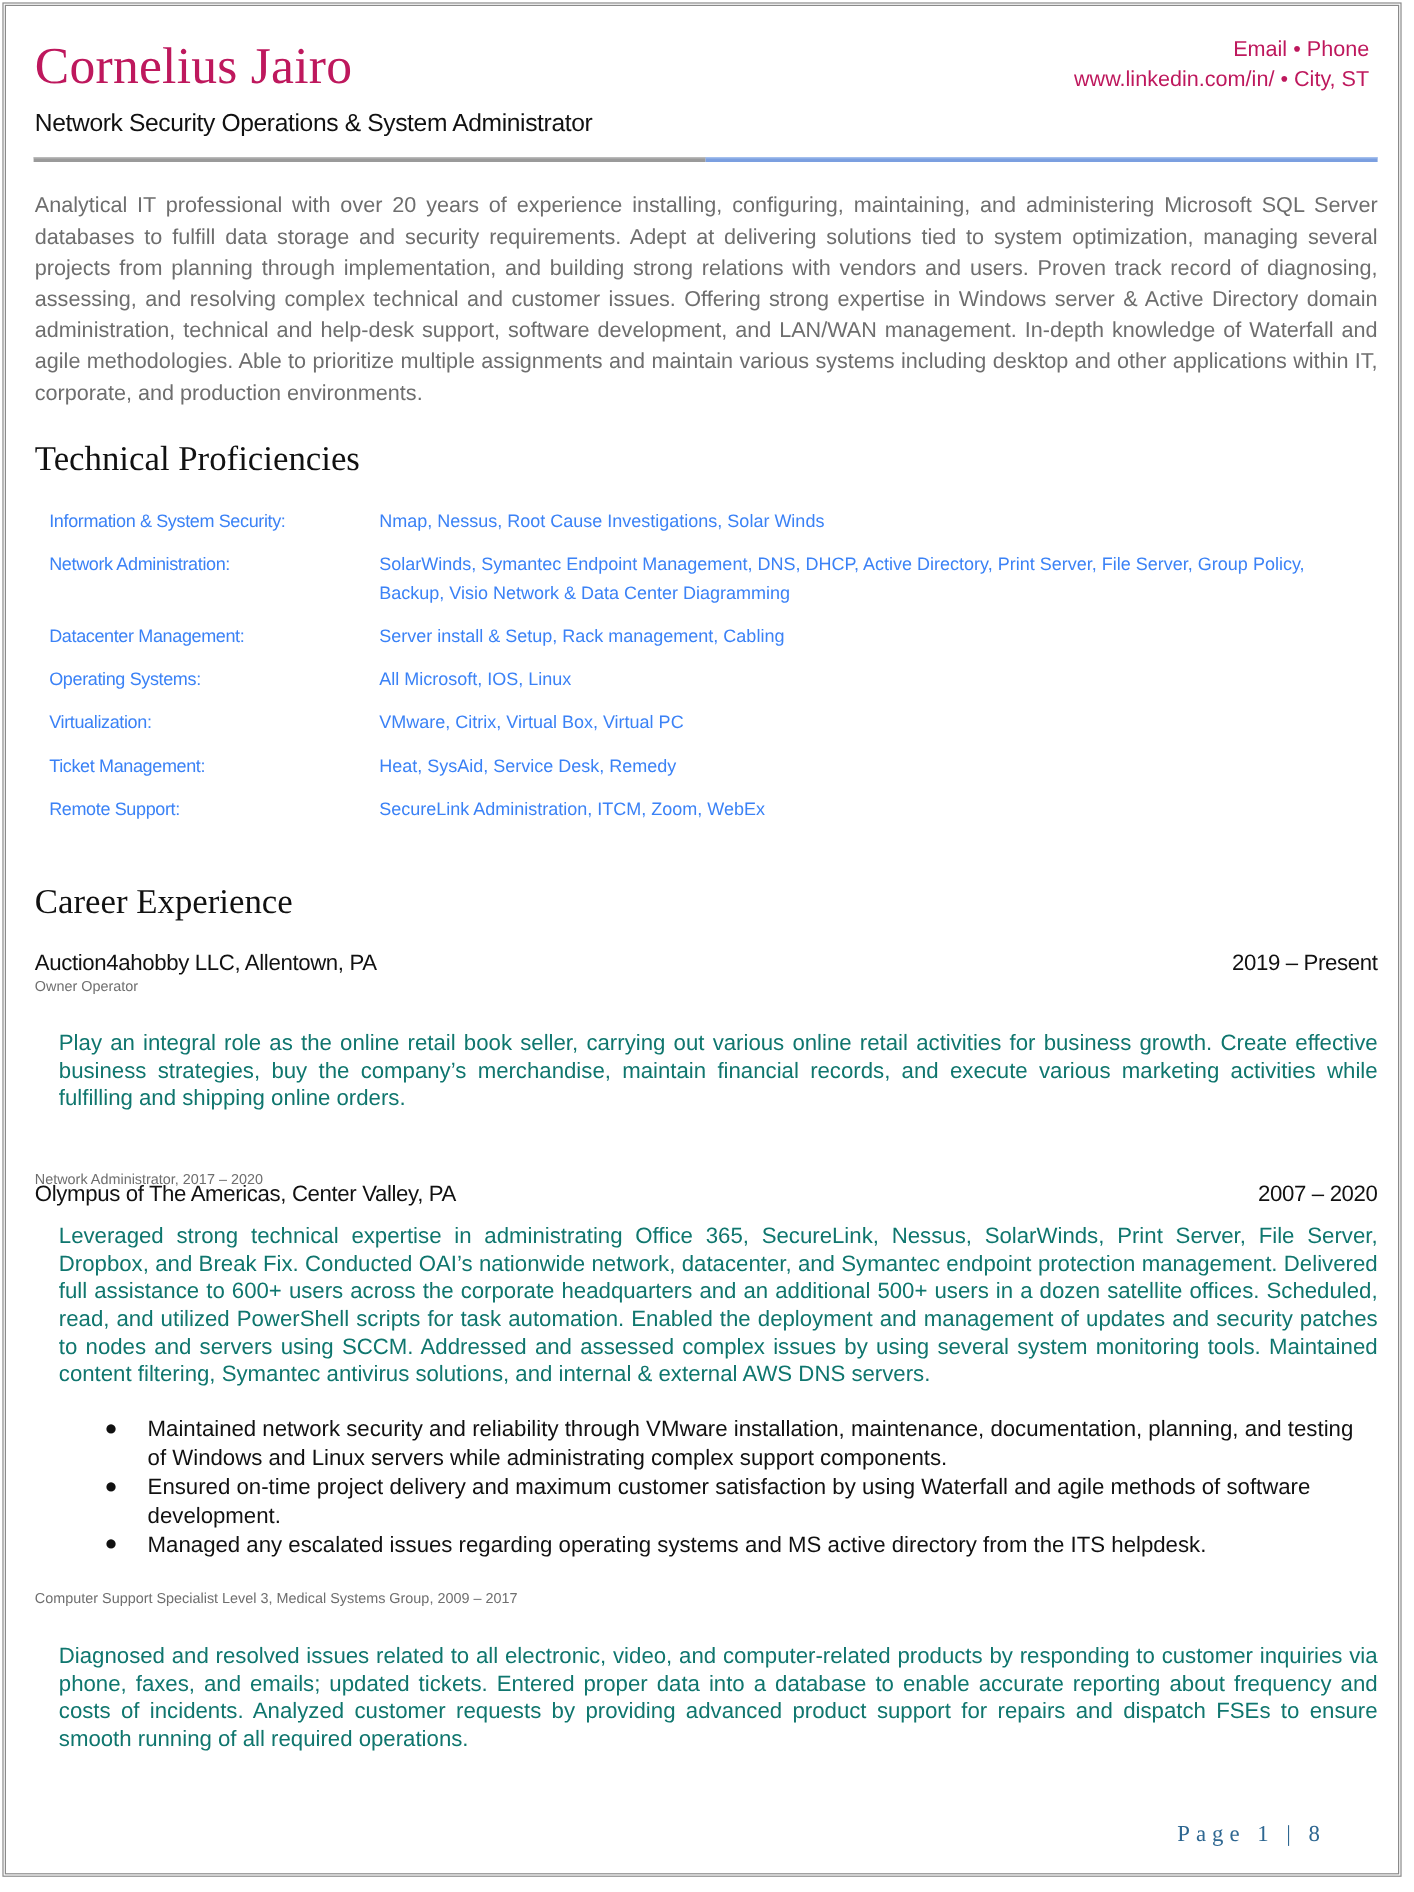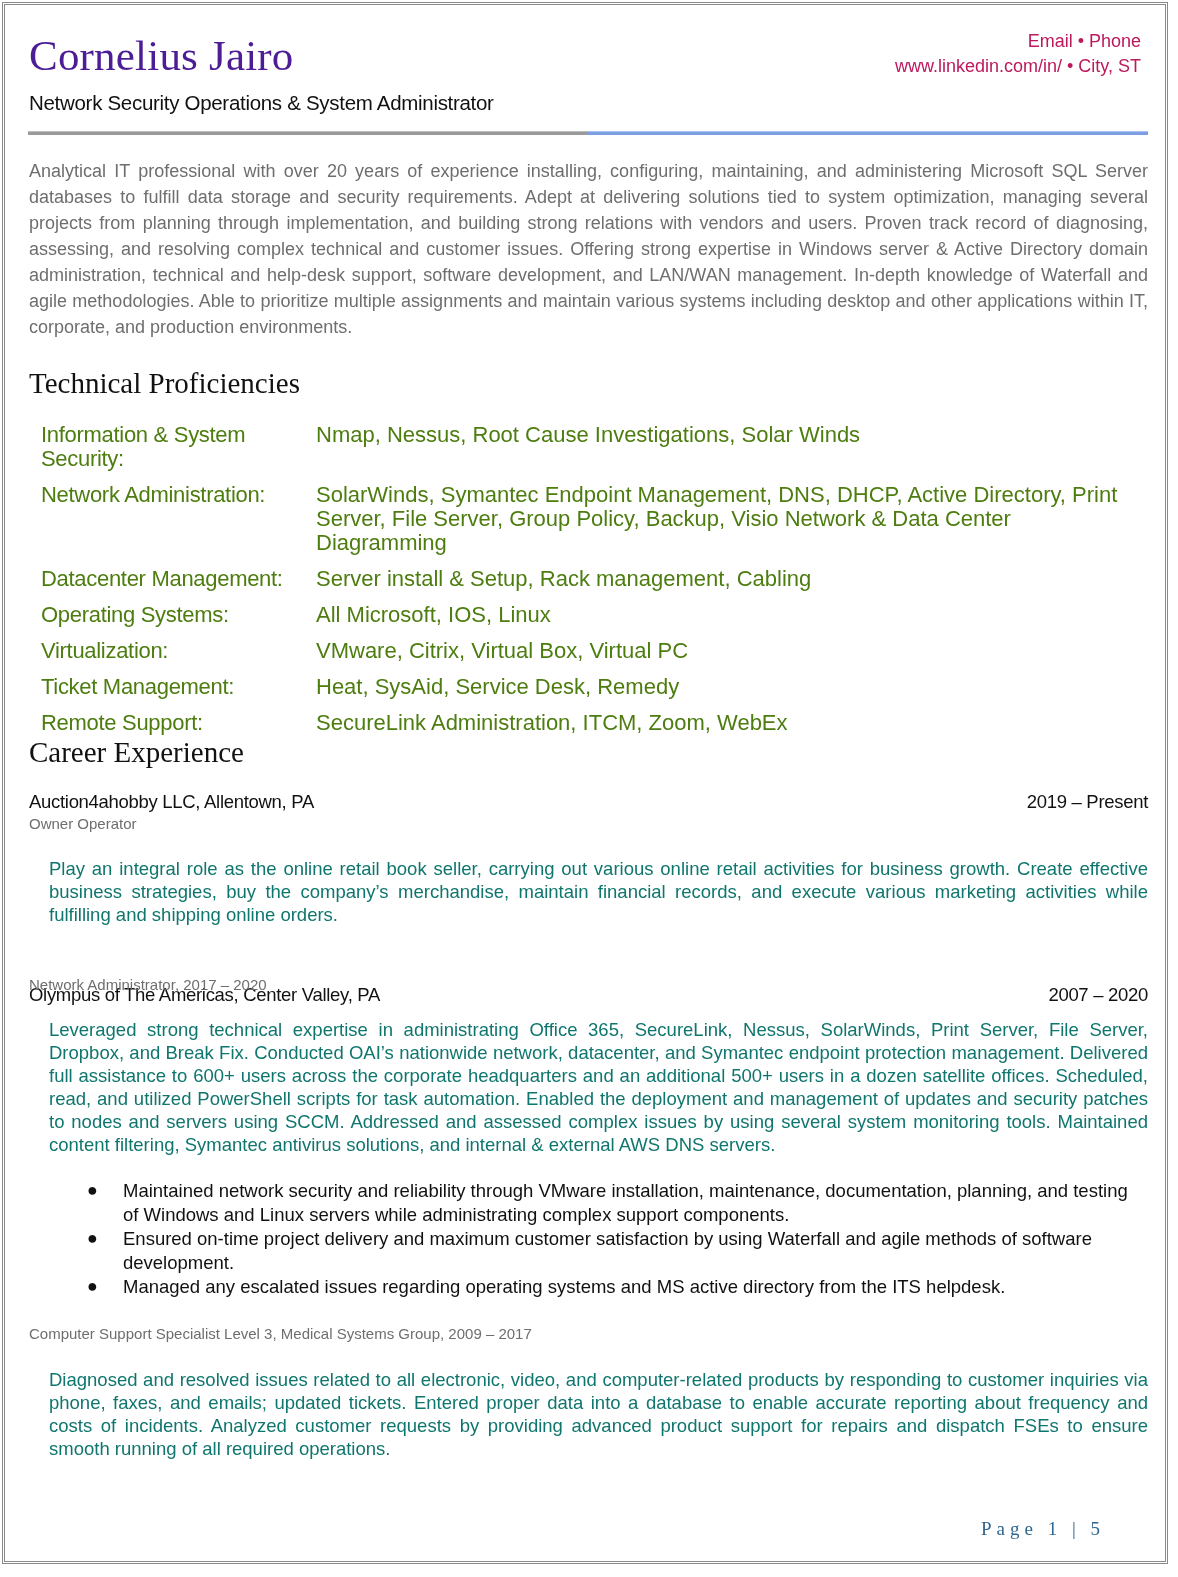--- a/index.html
+++ b/index.html
@@ -2,34 +2,34 @@
 <html><head>
 <meta charset="utf-8">
 <style>
   html, body { margin:0; padding:0; background:#ffffff; }
   body { width:1178px; height:1577px; position:relative; overflow:hidden; font-family:"Liberation Sans", sans-serif; }
   .page {
     position:absolute; left:2px; top:2px; width:1166px; height:1562px;
     border:3px double #8a8a8a; box-sizing:border-box; background:#fff;
   }
   .abs { position:absolute; }
-  .name { left:24px; top:26px; font-family:"Liberation Serif", serif; font-size:43px; color:#4c1d95; letter-spacing:0.2px; }
+  .name { left:24px; top:26px; font-family:"Liberation Serif", serif; font-size:43px; color:#be185d; letter-spacing:0.2px; }
   .subtitle { left:24px; top:86px; font-size:20.5px; color:#111; letter-spacing:-0.3px; }
   .contact { right:24px; top:24px; text-align:right; font-size:18px; color:#be185d; line-height:25px; }
   .rule { top:126px; height:3px; }
   .rule.left { left:23px; width:560px; background:#9a9a9a; border-top:1px solid #bdbdbd; }
   .rule.right { left:583px; width:560px; background:#7b9fe0; border-top:1px solid #a9c2ef; }
   .summary { left:24px; top:153px; width:1119px; font-size:18px; line-height:26px; color:#6e6e6e; text-align:justify; }
   .h2 { font-family:"Liberation Serif", serif; font-size:29px; color:#111; left:24px; }
   .skills { left:36px; top:418px; width:1100px; }
-  .skill-row { display:flex; font-size:22px; color:#4d7c0f; line-height:24px; margin-bottom:12px; }
+  .skill-row { display:flex; font-size:15px; color:#3b82f6; line-height:24px; margin-bottom:12px; }
   .skill-label { width:275px; flex:none; letter-spacing:-0.3px; }
   .skill-value { flex:1; }
   .job-head { left:24px; width:1119px; display:flex; justify-content:space-between; font-size:18.5px; color:#111; letter-spacing:-0.3px; }
-  .job-role { left:24px; font-size:15px; color:#6e6e6e; }
+  .job-role { left:24px; font-size:12px; color:#6e6e6e; }
   .job-desc { left:44px; width:1099px; font-size:18.5px; line-height:23px; color:#0f766e; text-align:justify; }
   .bullets { left:80px; width:1060px; margin:0; padding:0; list-style:none; }
   .bullets li { position:relative; padding-left:38px; font-size:18.5px; line-height:23.5px; color:#111; margin-bottom:1px; }
   .bullets li .dot { position:absolute; left:2px; top:0; font-size:18px; }
   .footer { right:60px; top:1513px; font-family:"Liberation Serif", serif; font-size:19px; color:#2e6791; letter-spacing:5px; }
 </style>
 </head>
 <body>
 
 <div class="page">
@@ -98,14 +98,14 @@
 
   <ul class="abs bullets" style="top:1174px;">
     <li><span class="dot">●</span><span>Maintained network security and reliability through VMware installation, maintenance, documentation, planning, and testing of Windows and Linux servers while administrating complex support components.</span></li>
     <li><span class="dot">●</span><span>Ensured on-time project delivery and maximum customer satisfaction by using Waterfall and agile methods of software development.</span></li>
     <li><span class="dot">●</span><span>Managed any escalated issues regarding operating systems and MS active directory from the ITS helpdesk.</span></li>
   </ul>
 
   <div class="abs job-role" style="top:1320px;">Computer Support Specialist Level 3, Medical Systems Group, 2009 – 2017</div>
   <div class="abs job-desc" style="top:1363px;">Diagnosed and resolved issues related to all electronic, video, and computer-related products by responding to customer inquiries via phone, faxes, and emails; updated tickets. Entered proper data into a database to enable accurate reporting about frequency and costs of incidents. Analyzed customer requests by providing advanced product support for repairs and dispatch FSEs to ensure smooth running of all required operations.</div>
 
-  <div class="abs footer">Page 1 | 5</div>
+  <div class="abs footer">Page 1 | 8</div>
 </div>
 
 </body></html>

